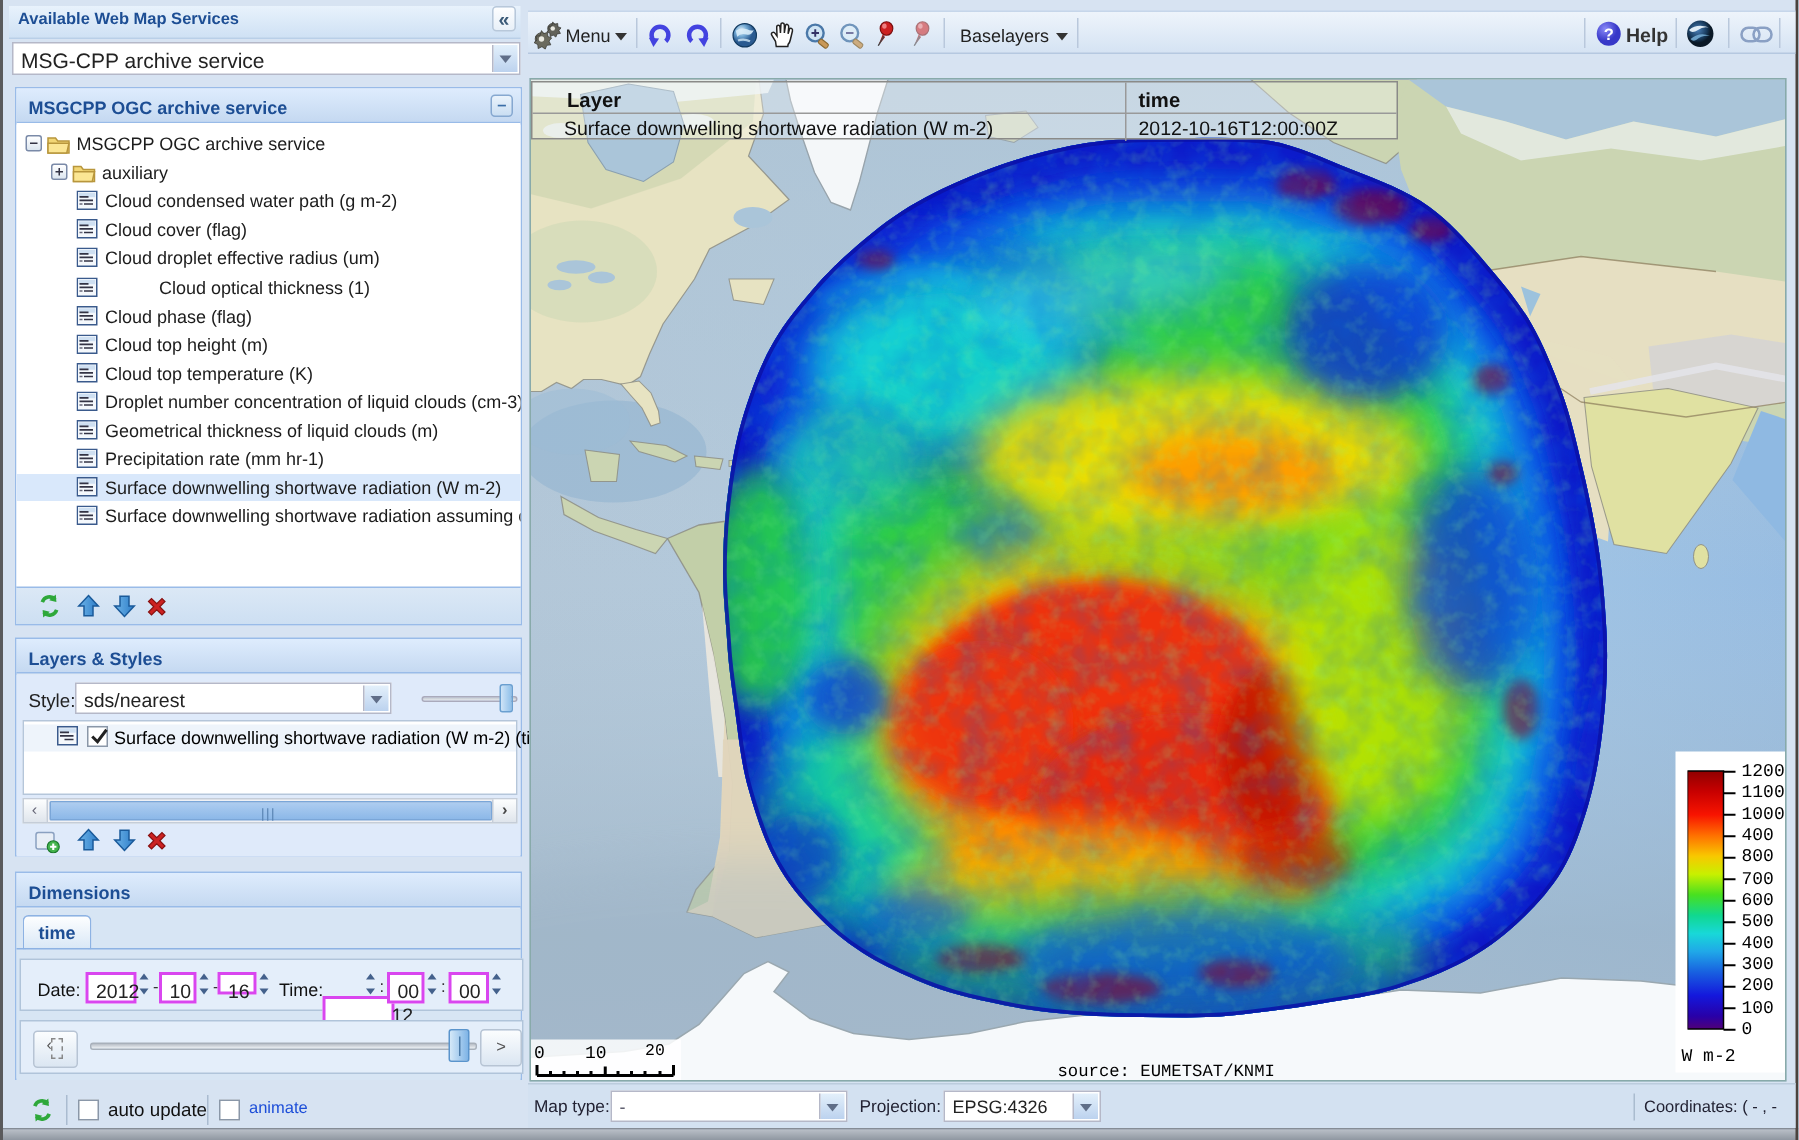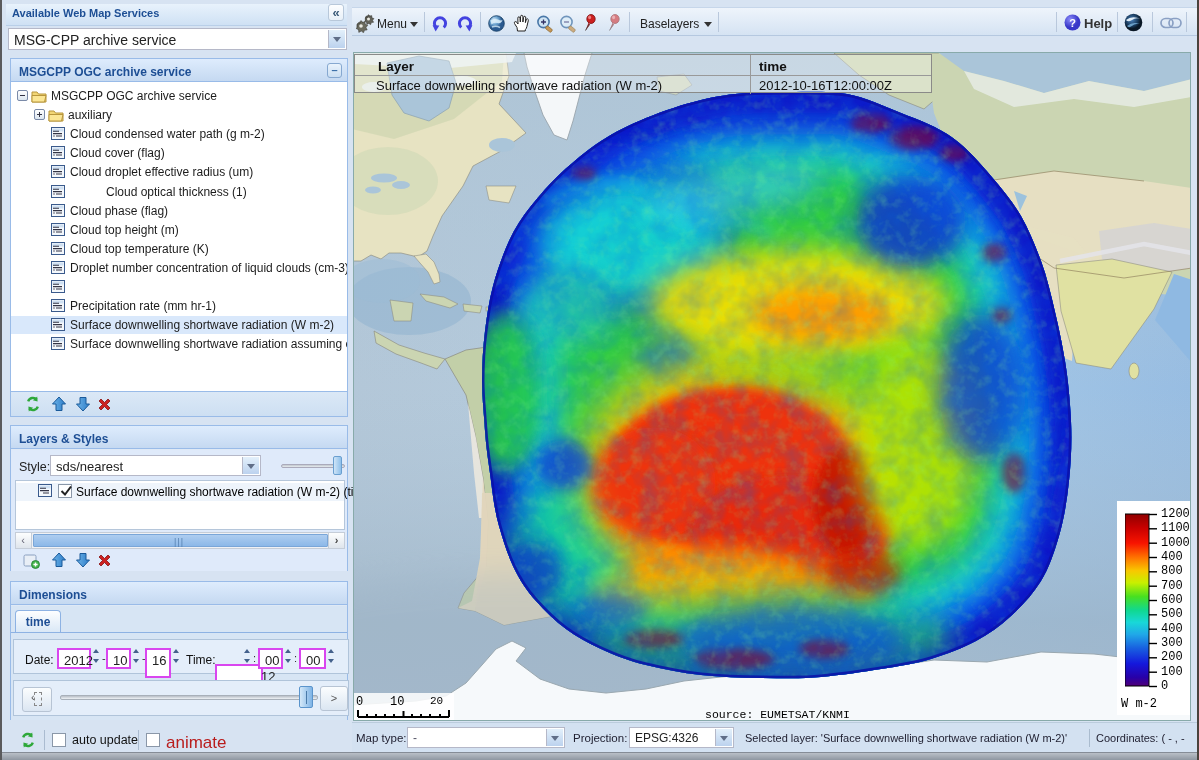--- a/index.html
+++ b/index.html
@@ -120,20 +120,21 @@
           <path d="M2 4.2 H8 M2 6.6 H11 M5 9 H11" stroke="#334" stroke-width="1.1" fill="none"></path>
           <path d="M2 9 H4" stroke="#667" stroke-width="1.1"></path>
         </svg>
         <span class="trow" style="left:59px; top:177.89999999999998px;">Droplet number concentration of liquid clouds (cm-3)</span>
         <svg class="abs" style="left:40px; top:196.99999999999997px;" width="15" height="14" viewBox="0 0 15 14">
           <rect x="0.5" y="0.5" width="13" height="12" fill="#f4f8fc" stroke="#3a5a8c"></rect>
           <rect x="1.5" y="1.5" width="11" height="3" fill="#cfe0f2" stroke="none"></rect>
           <path d="M2 4.2 H8 M2 6.6 H11 M5 9 H11" stroke="#334" stroke-width="1.1" fill="none"></path>
           <path d="M2 9 H4" stroke="#667" stroke-width="1.1"></path>
         </svg>
+        <span class="trow" style="left:59px; top:196.99999999999997px;">Geometrical thickness of liquid clouds (m)</span>
         <svg class="abs" style="left:40px; top:216.09999999999997px;" width="15" height="14" viewBox="0 0 15 14">
           <rect x="0.5" y="0.5" width="13" height="12" fill="#f4f8fc" stroke="#3a5a8c"></rect>
           <rect x="1.5" y="1.5" width="11" height="3" fill="#cfe0f2" stroke="none"></rect>
           <path d="M2 4.2 H8 M2 6.6 H11 M5 9 H11" stroke="#334" stroke-width="1.1" fill="none"></path>
           <path d="M2 9 H4" stroke="#667" stroke-width="1.1"></path>
         </svg>
         <span class="trow" style="left:59px; top:216.09999999999997px;">Precipitation rate (mm hr-1)</span>
         <div class="abs" style="left:0px; top:233.19999999999996px; width:336px; height:18px; background:#d9e8fb;"></div>
         <svg class="abs" style="left:40px; top:235.19999999999996px;" width="15" height="14" viewBox="0 0 15 14">
           <rect x="0.5" y="0.5" width="13" height="12" fill="#f4f8fc" stroke="#3a5a8c"></rect>
@@ -262,21 +263,21 @@
             <span class="abs" style="left:1px; top:2px; border-left:3px solid transparent; border-right:3px solid transparent; border-bottom:4.5px solid #44618c;"></span>
             <span class="abs" style="left:1px; top:12px; border-left:3px solid transparent; border-right:3px solid transparent; border-top:4.5px solid #44618c;"></span>
           </span>
           <span class="abs" style="left:88px; top:12px; color:#333;">-</span>
           <div class="spinfld" style="left:92px; top:8px; width:25px; height:21px;">10</div>
           <span class="abs" style="left:118px; top:7px; width:9px; height:20px;">
             <span class="abs" style="left:1px; top:2px; border-left:3px solid transparent; border-right:3px solid transparent; border-bottom:4.5px solid #44618c;"></span>
             <span class="abs" style="left:1px; top:12px; border-left:3px solid transparent; border-right:3px solid transparent; border-top:4.5px solid #44618c;"></span>
           </span>
           <span class="abs" style="left:128px; top:12px; color:#333;">-</span>
-          <div class="spinfld" style="left:131px; top:8px; width:26px; height:30px;">16</div>
+          <div class="spinfld" style="left:131px; top:8px; width:26px; height:15px;">16</div>
           <span class="abs" style="left:158px; top:7px; width:9px; height:20px;">
             <span class="abs" style="left:1px; top:2px; border-left:3px solid transparent; border-right:3px solid transparent; border-bottom:4.5px solid #44618c;"></span>
             <span class="abs" style="left:1px; top:12px; border-left:3px solid transparent; border-right:3px solid transparent; border-top:4.5px solid #44618c;"></span>
           </span>
           <span class="abs" style="left:172px; top:13px; font-size:12px; color:#111;">Time:</span>
           <div class="spinfld" style="left:201px; top:24px; width:27px; height:21px;padding-left:44px;">12</div>
           <span class="abs" style="left:229px; top:7px; width:9px; height:20px;">
             <span class="abs" style="left:1px; top:2px; border-left:3px solid transparent; border-right:3px solid transparent; border-bottom:4.5px solid #44618c;"></span>
             <span class="abs" style="left:1px; top:12px; border-left:3px solid transparent; border-right:3px solid transparent; border-top:4.5px solid #44618c;"></span>
           </span>
@@ -313,21 +314,21 @@
         <path d="M3.2 5.4 A5.1 5.1 0 0 1 11.8 3.6" fill="none" stroke="#2ea83a" stroke-width="2.4"></path>
         <path d="M12.2 0.4 L12.6 5.4 L7.8 4.2 Z" fill="#2ea83a"></path>
         <path d="M12.8 10.6 A5.1 5.1 0 0 1 4.2 12.4" fill="none" stroke="#2ea83a" stroke-width="2.4"></path>
         <path d="M3.8 15.6 L3.4 10.6 L8.2 11.8 Z" fill="#2ea83a"></path>
       </svg>
       <span class="abs" style="left:34px; top:4px; width:1px; height:20px; background:#aabbd0;"></span>
       <span class="cb" style="left:42px; top:7px;"></span>
       <span class="abs" style="left:62px; top:7px; font-size:12.5px; color:#111;">auto update</span>
       <span class="abs" style="left:128px; top:4px; width:1px; height:20px; background:#aabbd0;"></span>
       <span class="cb" style="left:136px; top:7px;"></span>
-      <span class="abs" style="left:156px; top:7px; font-size:17px; color:#b91c1c;">animate</span>
+      <span class="abs" style="left:156px; top:7px; font-size:11px; color:#1d4ed8;">animate</span>
     </div>
 </div>
 
 <div class="abs" id="mappanel" style="left:352px; top:0; width:845px; height:752px;">
   <div class="abs" id="maptoolbar" style="left:0; top:7px; width:845px; height:29px; background:linear-gradient(#eef4fb 0%,#d5e3f3 100%); border-top:1px solid #c6d6ea; border-bottom:1px solid #b5c8e0;">
       <svg class="abs" style="left:3px; top:6px;" width="20" height="19" viewBox="0 0 20 19">
 <g fill="#62625a" stroke="#3a3a34" stroke-width="0.5">
 <circle cx="13.5" cy="5" r="3.4"></circle>
           <path d="M13.5 0.6 L14.6 2.2 L16.8 1.6 L16.9 3.8 L19 4.6 L17.6 6.3 L18.6 8.3 L16.4 8.6 L15.6 10.7 L13.8 9.4 L11.8 10.4 L11.6 8.2 L9.6 7.2 L11.2 5.8 L10.6 3.6 L12.8 3.5 Z"></path>
 </g>
@@ -661,17 +662,16 @@
     <span class="abs" style="left:4px; top:9px; font-size:11.5px; color:#223; white-space:nowrap;">Map type:</span>
     <div class="combo" style="left:55px; top:4px; width:158px; height:21px;">
         <span class="txt" style="font-size:12px; color:#556;">-</span>
         <span class="dbtn"></span>
       </div>
     <span class="abs" style="left:221px; top:9px; font-size:11.5px; color:#223; white-space:nowrap;">Projection:</span>
     <div class="combo" style="left:277px; top:4px; width:105px; height:21px;">
         <span class="txt" style="font-size:12px;">EPSG:4326</span>
         <span class="dbtn"></span>
       </div>
-    <span class="abs" style="left:393px; top:9px; font-size:11px; color:#223; white-space:nowrap;">Selected layer: 'Surface downwelling shortwave radiation (W m-2)'</span>
     <span class="abs" style="left:737px; top:6px; width:1px; height:18px; background:#aabccf;"></span>
     <span class="abs" style="left:744px; top:9px; font-size:11px; color:#223; white-space:nowrap;" id="coordlbl">Coordinates: ( - , -</span>
   </div>
 </div>
 
 </body></html>

